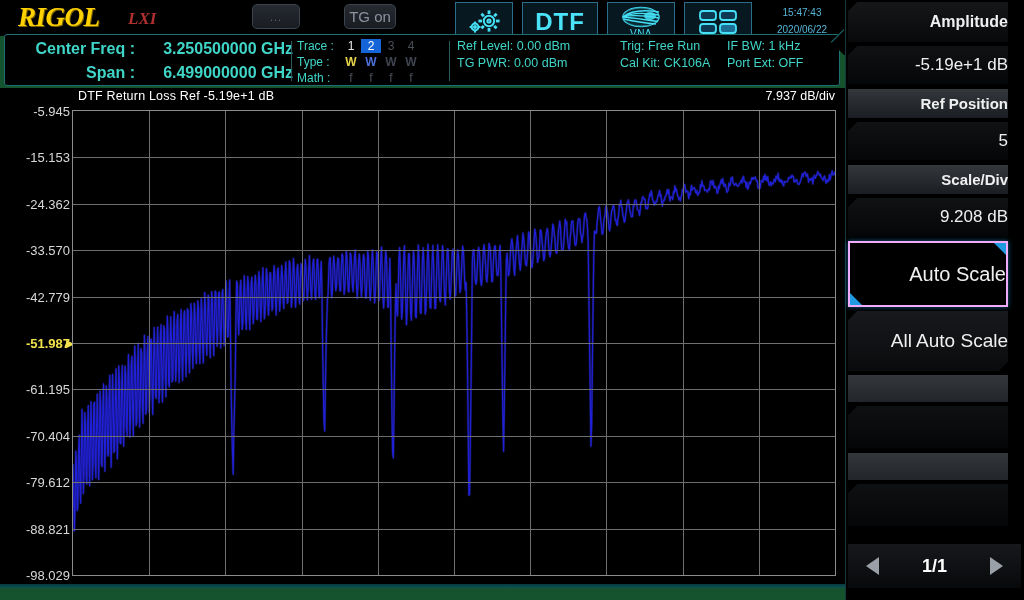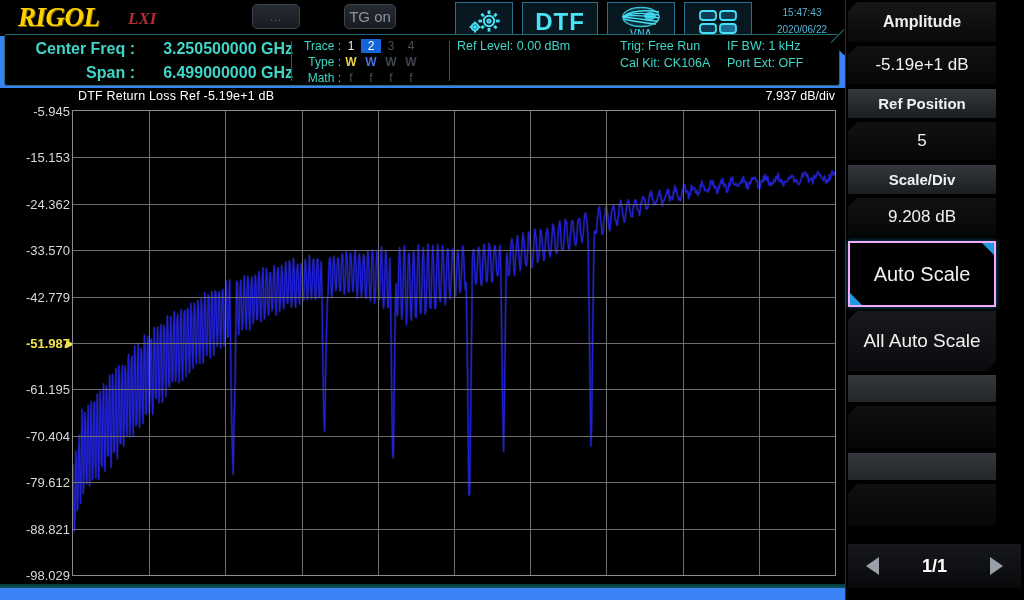--- a/index.html
+++ b/index.html
@@ -5,21 +5,21 @@
   * { box-sizing: border-box; margin: 0; padding: 0; }
   html, body {
     width: 1024px; height: 600px;
     background: #000;
     font-family: "Liberation Sans", sans-serif;
     overflow: hidden;
   }
   #app {
     position: relative;
     width: 1024px; height: 600px;
-    background: #3b82f6;
+    background: #14532d;
     padding-left: 48px;
   }
 
   
   #topbar {
     position: absolute; left: 0; top: 0;
     width: 845px; height: 36px;
     background: #000;
   }
   #logo {
@@ -87,21 +87,21 @@
   .freqblock { position: absolute; left: 20px; top: 2px; width: 272px; }
   .freqrow { display:flex; height: 24px; align-items:center; }
   .freqlab { width: 110px; text-align: right; color: #3fd6c8; font-size: 16px; font-weight: bold;}
   .freqval { flex:1; text-align: right; color: #3fd6c8; font-size: 16px; font-weight: bold; padding-right: 4px;}
 
   #vsep1 { position:absolute; left: 286px; top: 6px; width:1px; height:40px; background:#2a5a5e;}
   #vsep2 { position:absolute; left: 444px; top: 6px; width:1px; height:40px; background:#2a5a5e;}
 
   .traceblock { position:absolute; left: 292px; top: 3px; width:150px; font-size: 12px; }
   .trow { height:16px; display:flex; align-items:center; }
-  .tlab { width: 44px; color:#3fd6c8; text-align:right;}
+  .tlab { width: 44px; color:#3fd6c8; text-align:left;}
   .tcell { width: 20px; text-align:center; }
   .t-white { color:#e8e8e8; }
   .t-sel { color:#ffffff; background:#1565d8; }
   .t-dim  { color:#4a4f57; }
   .t-yel  { color:#e8d44a; font-weight:bold;}
   .t-blue { color:#4c6fd8; font-weight:bold;}
   .t-grayW{ color:#3f4450; font-weight:bold;}
 
   .statblock { position:absolute; top: 3px; font-size: 12.5px; color:#3fd6c8; line-height:17px;}
   #stat1 { left: 452px; width: 180px;}
@@ -150,25 +150,25 @@
 
   
   #menu {
     position:absolute; right:0; top:0;
     width: 179px; height: 600px;
     background:#000;
     padding: 2px 3px;
   }
   .mi {
     position:relative;
-    width: 148px;
+    width: 160px;
     background: linear-gradient(#17191c, #0a0b0d);
     margin-bottom: 4px;
     color:#f0f0f0;
-    display:flex; align-items:center; justify-content:center;
+    display:flex; align-items:center; justify-content:flex-end;
     font-size: 16px;
     overflow:hidden;
   }
   .mi.head {
     height: 40px;
     background: linear-gradient(#151719, #08090b);
     font-weight:bold; font-size:16px;
   }
   .mi.title {
     height: 29px;
@@ -321,20 +321,21 @@
         <span class="tcell t-dim">f</span>
         <span class="tcell t-dim">f</span>
         <span class="tcell t-dim">f</span>
       </div>
     </div>
 
     <div id="vsep2"></div>
 
     <div class="statblock" id="stat1">
       <div>Ref Level: 0.00 dBm</div>
+      <div>TG PWR: 0.00 dBm</div>
     </div>
     <div class="statblock" id="stat2">
       <div>Trig: Free Run</div>
       <div>Cal Kit: CK106A</div>
     </div>
     <div class="statblock" id="stat3">
       <div>IF BW: 1 kHz</div>
       <div>Port Ext: OFF</div>
     </div>
   </div>

